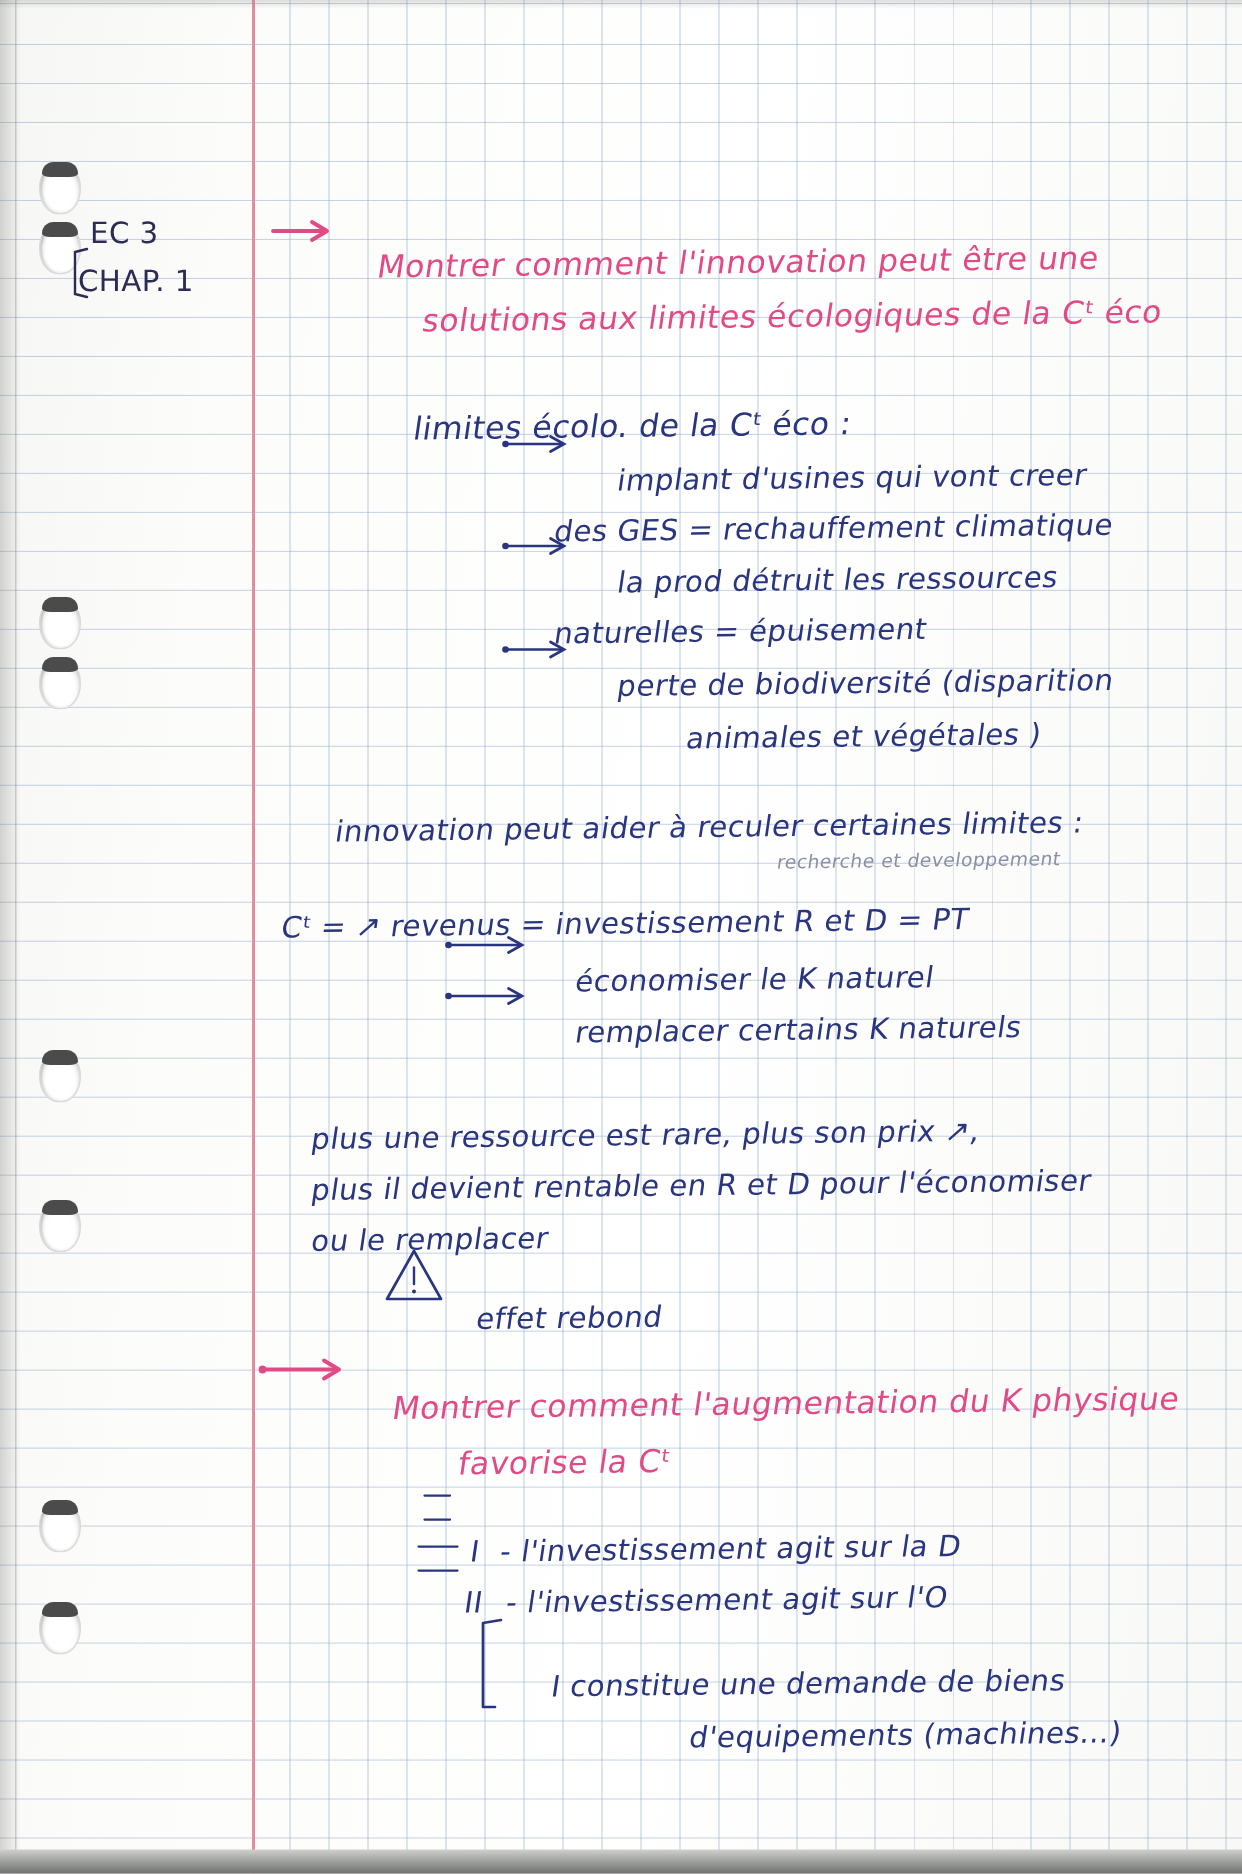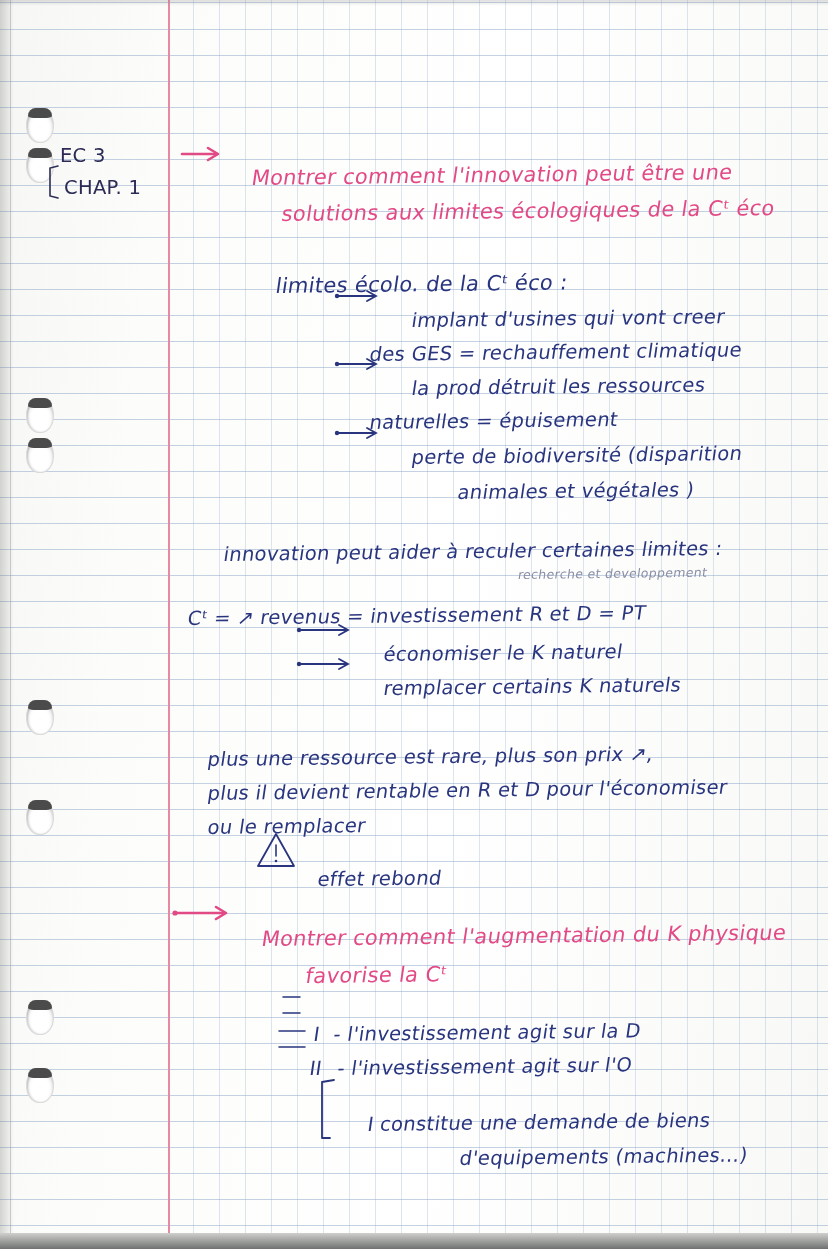--- a/index.html
+++ b/index.html
@@ -145,21 +145,21 @@
   <div class="hole" style="top:108px"></div>
   <div class="hole" style="top:148px"></div>
   <div class="hole" style="top:398px"></div>
   <div class="hole" style="top:438px"></div>
   <div class="hole" style="top:700px"></div>
   <div class="hole" style="top:800px"></div>
   <div class="hole" style="top:1000px"></div>
   <div class="hole" style="top:1068px"></div>
 
   <div class="hw sz-md ink-dark" style="left:60px; top:144px;">EC 3</div>
-  <div class="hw sz-md ink-dark" style="left:64px; top:176px;">CHAP. 1</div>
+  <div class="hw sz-md ink-dark" style="left:52px; top:176px;">CHAP. 1</div>
 
   <div class="hw sz-lg ink-pink" style="left:222px; top:142px;">
     <span class="slant">Montrer comment l'innovation peut être une</span>
   </div>
   <div class="hw sz-lg ink-pink" style="left:252px; top:178px;">
     <span class="slant">solutions aux limites écologiques de la Cᵗ éco</span>
   </div>
 
   <div class="hw sz-lg ink-blue" style="left:246px; top:250px;">
     <span class="slant">limites écolo. de la Cᵗ éco :</span>

